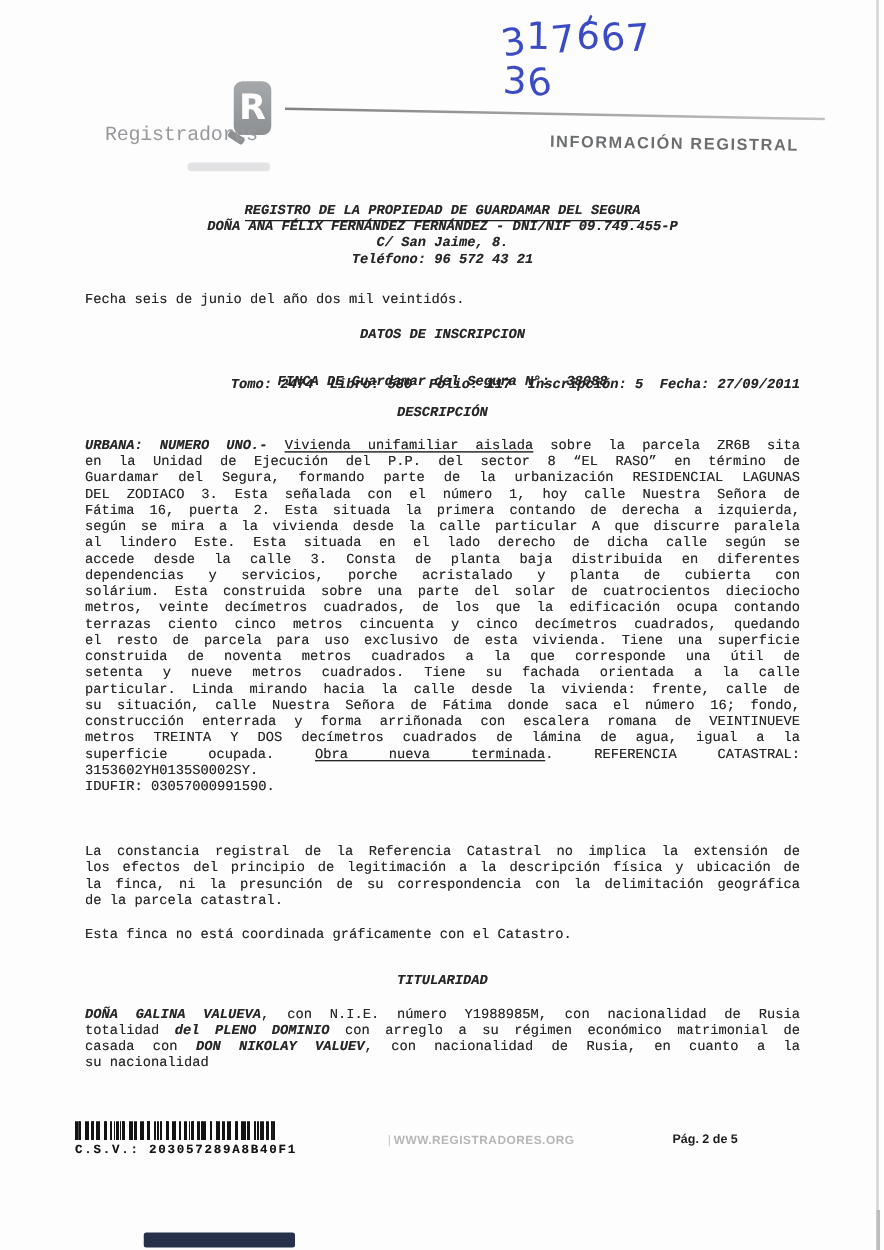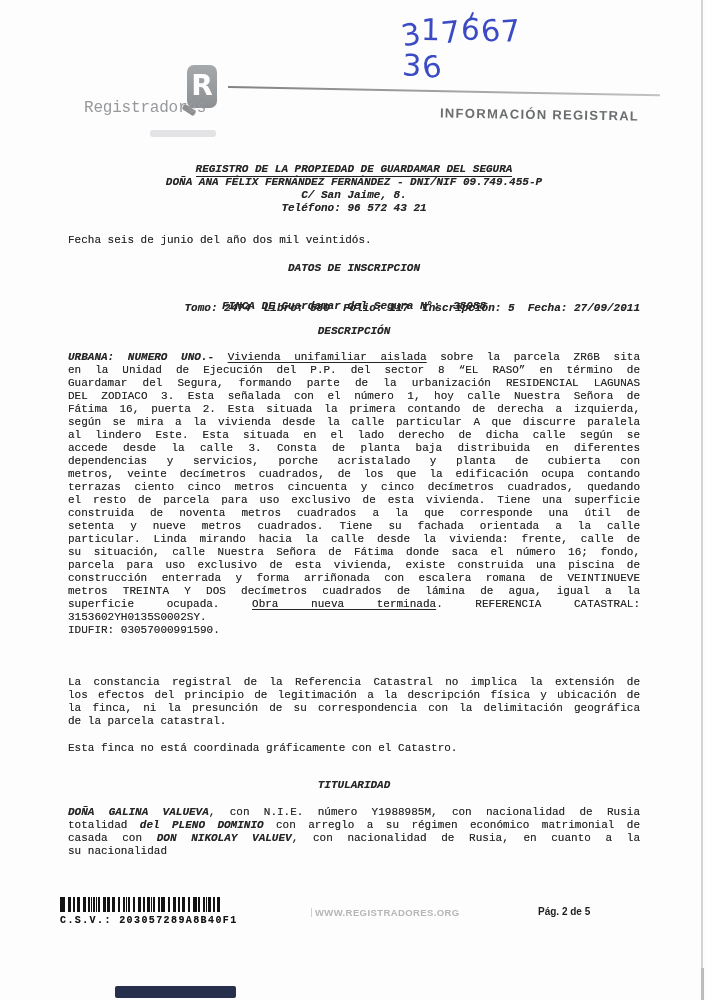--- a/index.html
+++ b/index.html
@@ -135,28 +135,28 @@
   <div class="block mono" style="top:351px;">
     <div class="jline"><span class="b">URBANA: NUMERO UNO.-</span> <span class="u">Vivienda unifamiliar aislada</span><span> sobre la parcela ZR6B sita</span></div>
     <div class="jline">en la Unidad de Ejecución del P.P. del sector 8 “EL RASO” en término de</div>
     <div class="jline">Guardamar del Segura, formando parte de la urbanización RESIDENCIAL LAGUNAS</div>
     <div class="jline">DEL ZODIACO 3. Esta señalada con el número 1, hoy calle Nuestra Señora de</div>
     <div class="jline">Fátima 16, puerta 2. Esta situada la primera contando de derecha a izquierda,</div>
     <div class="jline">según se mira a la vivienda desde la calle particular A que discurre paralela</div>
     <div class="jline">al lindero Este. Esta situada en el lado derecho de dicha calle según se</div>
     <div class="jline">accede desde la calle 3. Consta de planta baja distribuida en diferentes</div>
     <div class="jline">dependencias y servicios, porche acristalado y planta de cubierta con</div>
+    <div class="jline">solárium. Esta construida sobre una parte del solar de cuatrocientos dieciocho</div>
     <div class="jline">metros, veinte decímetros cuadrados, de los que la edificación ocupa contando</div>
     <div class="jline">terrazas ciento cinco metros cincuenta y cinco decímetros cuadrados, quedando</div>
     <div class="jline">el resto de parcela para uso exclusivo de esta vivienda. Tiene una superficie</div>
     <div class="jline">construida de noventa metros cuadrados a la que corresponde una útil de</div>
     <div class="jline">setenta y nueve metros cuadrados. Tiene su fachada orientada a la calle</div>
     <div class="jline">particular. Linda mirando hacia la calle desde la vivienda: frente, calle de</div>
     <div class="jline">su situación, calle Nuestra Señora de Fátima donde saca el número 16; fondo,</div>
-    <div class="jline">parcela para uso exclusivo de esta vivienda, existe construida una piscina de</div>
     <div class="jline">construcción enterrada y forma arriñonada con escalera romana de VEINTINUEVE</div>
     <div class="jline">metros TREINTA Y DOS decímetros cuadrados de lámina de agua, igual a la</div>
     <div class="jline"><span>superficie ocupada. </span><span class="u">Obra nueva terminada</span><span>. REFERENCIA CATASTRAL:</span></div>
     <div class="jline last">3153602YH0135S0002SY.</div>
     <div class="jline last">IDUFIR: 03057000991590.</div>
   </div>
 
   <div class="block mono" style="top:676px;">
     <div class="jline">La constancia registral de la Referencia Catastral no implica la extensión de</div>
     <div class="jline">los efectos del principio de legitimación a la descripción física y ubicación de</div>

